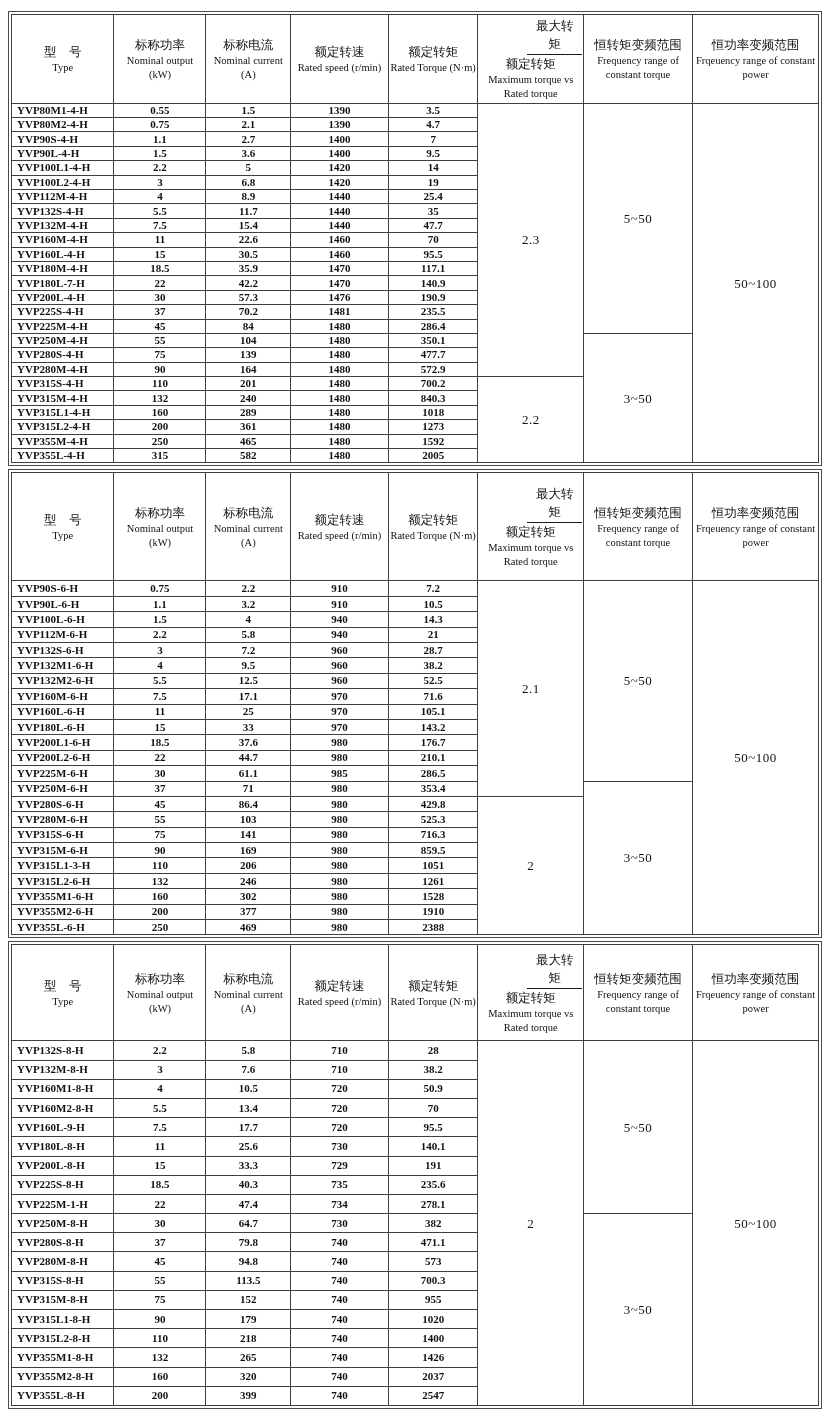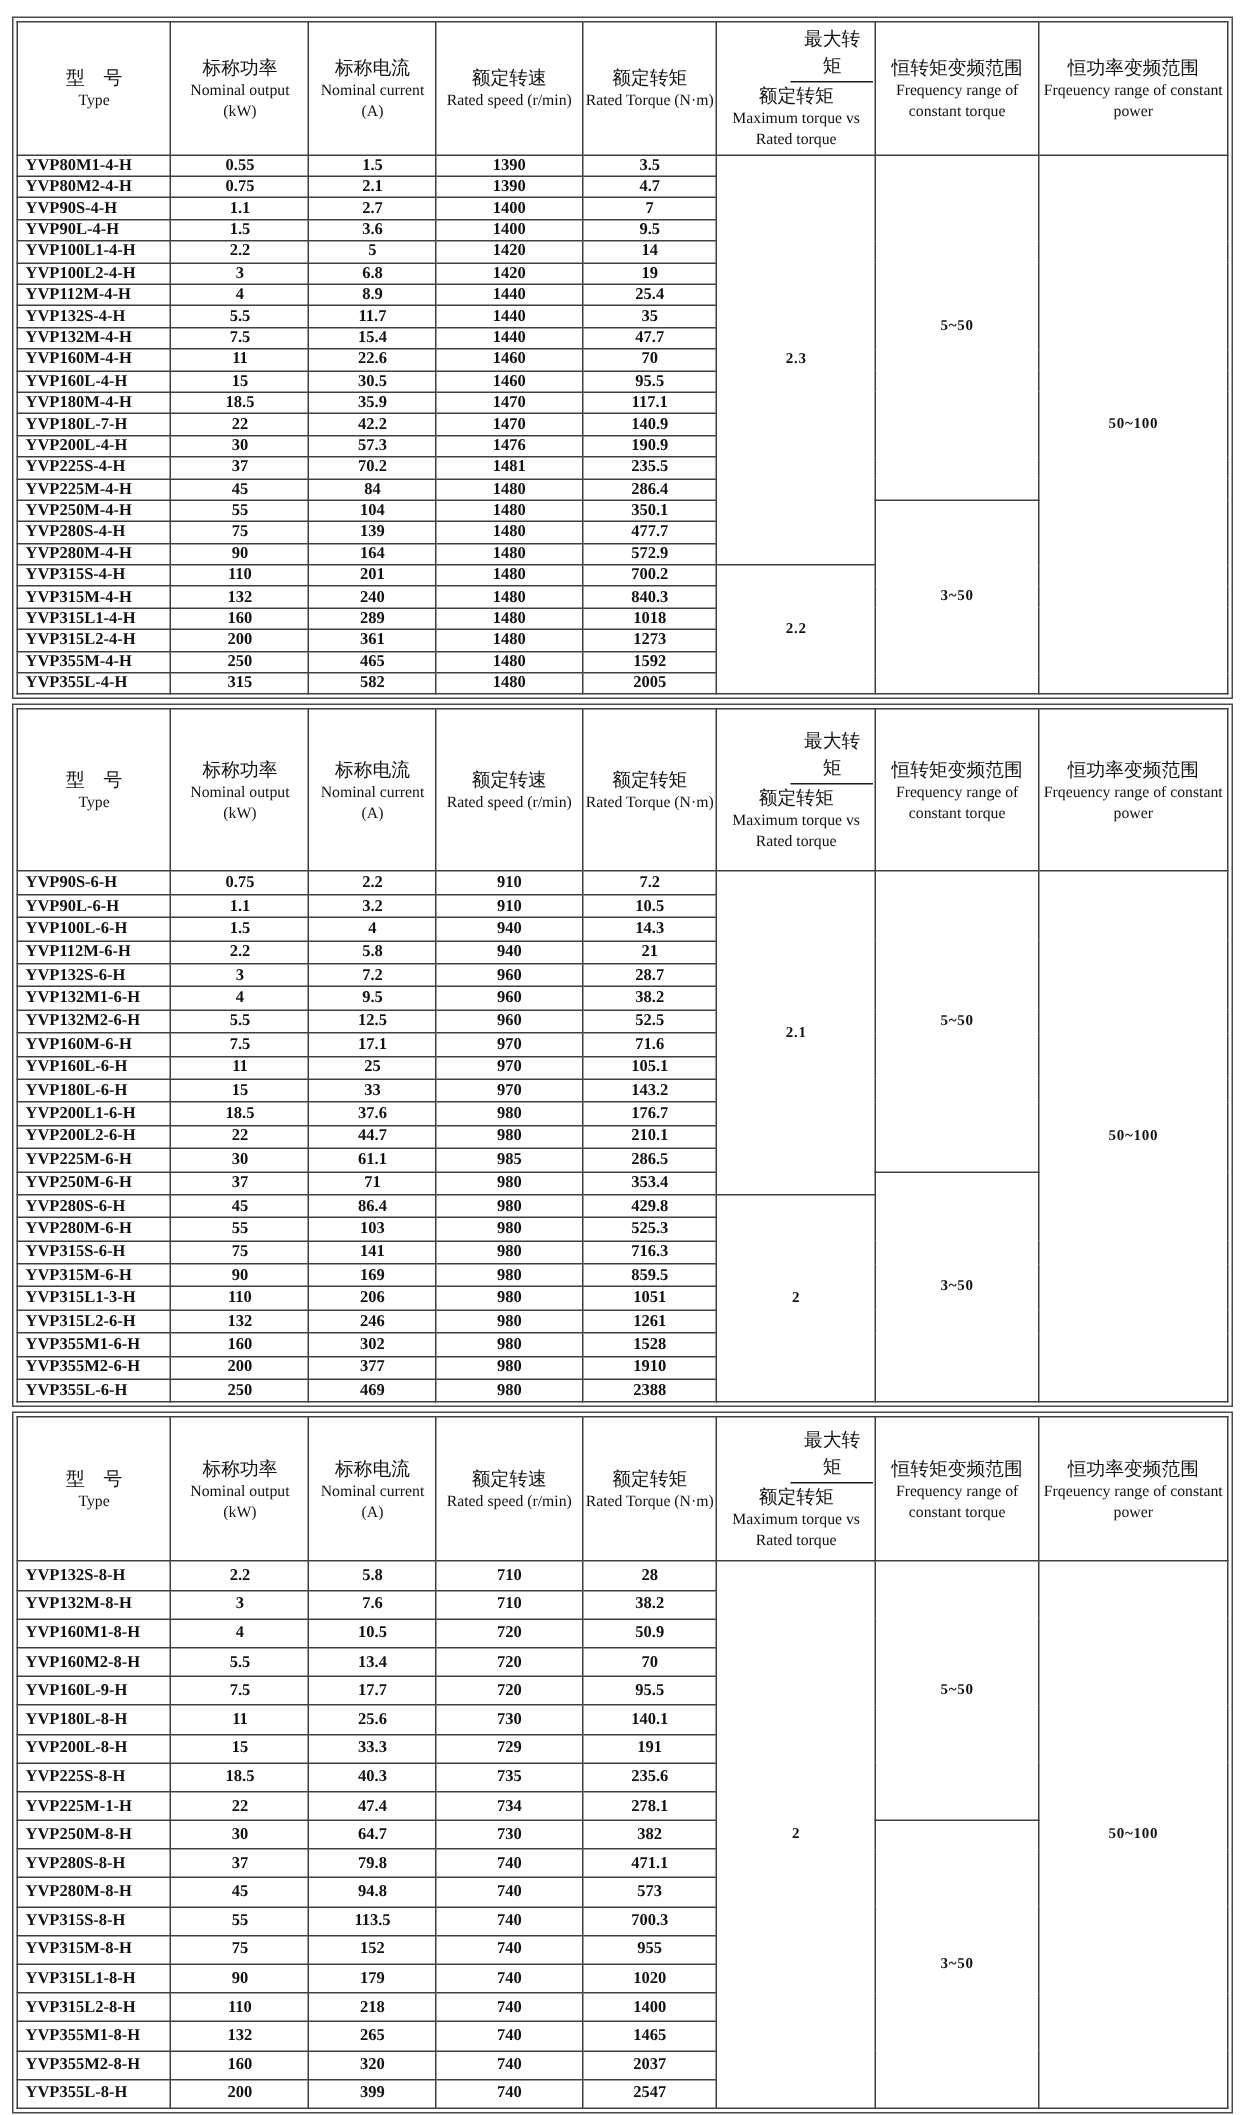--- a/index.html
+++ b/index.html
@@ -21,21 +21,21 @@
     font-weight:normal; text-align:center; padding:2px 1px; background:#fff;
   }
   .zh { font-size:12.5px; line-height:1.45; font-family:"Liberation Serif","DejaVu Serif",serif; }
   .en { font-size:10.5px; line-height:1.3; }
   .frac-top { display:inline-block; border-bottom:1px solid #1a1a1a; padding:0 3px 1px 3px;margin-left:48px; }
   .spec td {
     font-size:11px; font-weight:bold; text-align:center;
     padding:0 2px; white-space:nowrap; line-height:1;
   }
   td.model { text-align:left; padding-left:5px; }
-  td.span-cell { font-weight:bold; font-size:10px; letter-spacing:0.5px; }
+  td.span-cell { font-weight:normal; font-size:13px; letter-spacing:0.5px; }
   
   .t0 thead th { height:62px; }
   .t0 tbody td { height:13.4px; }
   .t1 thead th { height:103px; }
   .t1 tbody td { height:14.4px; }
   .t2 thead th { height:91px; }
   .t2 tbody td { height:18.2px; }
 </style>
 </head>
 <body>
@@ -657,21 +657,21 @@
             <td class="">110</td>
             <td class="">218</td>
             <td class="">740</td>
             <td class="">1400</td>
           </tr>
           <tr>
             <td class="model">YVP355M1-8-H</td>
             <td class="">132</td>
             <td class="">265</td>
             <td class="">740</td>
-            <td class="">1465</td>
+            <td class="">1426</td>
           </tr>
           <tr>
             <td class="model">YVP355M2-8-H</td>
             <td class="">160</td>
             <td class="">320</td>
             <td class="">740</td>
             <td class="">2037</td>
           </tr>
           <tr>
             <td class="model">YVP355L-8-H</td>

